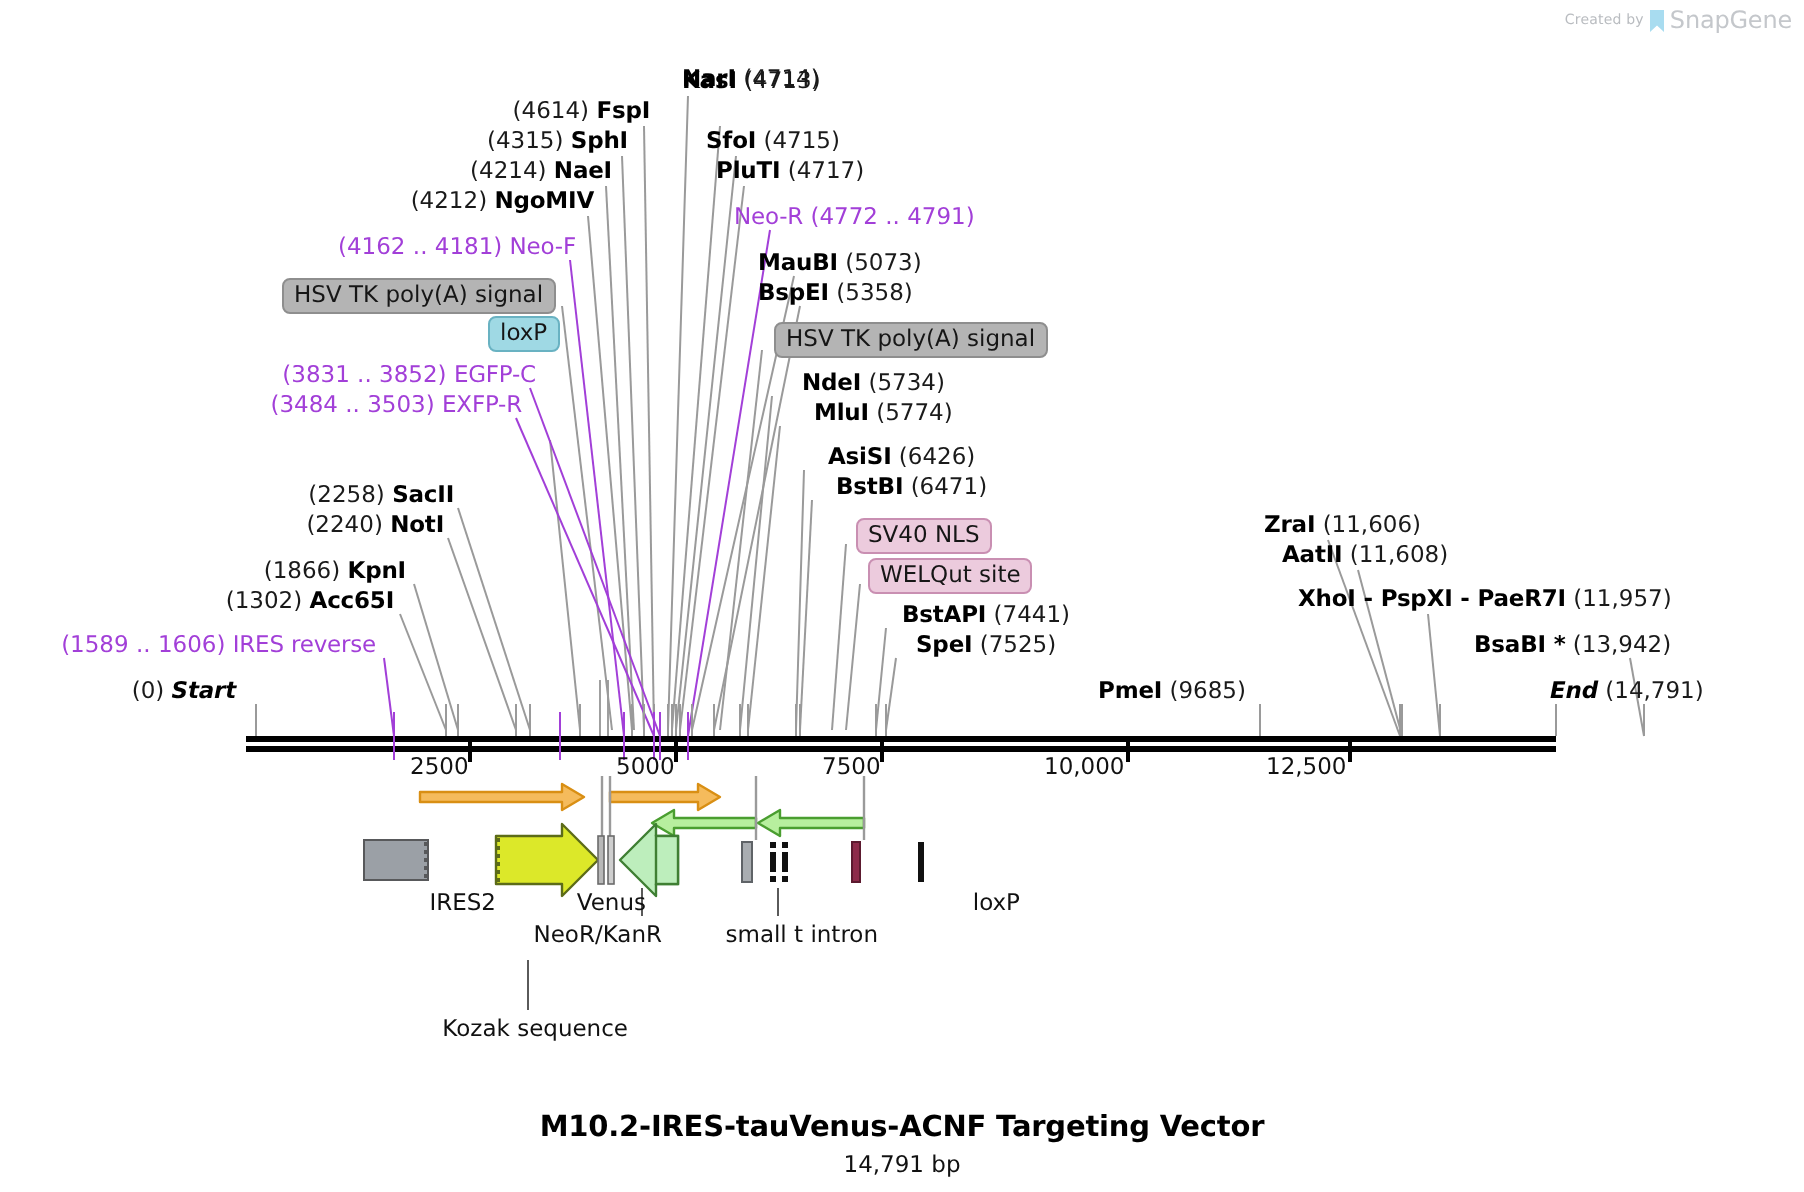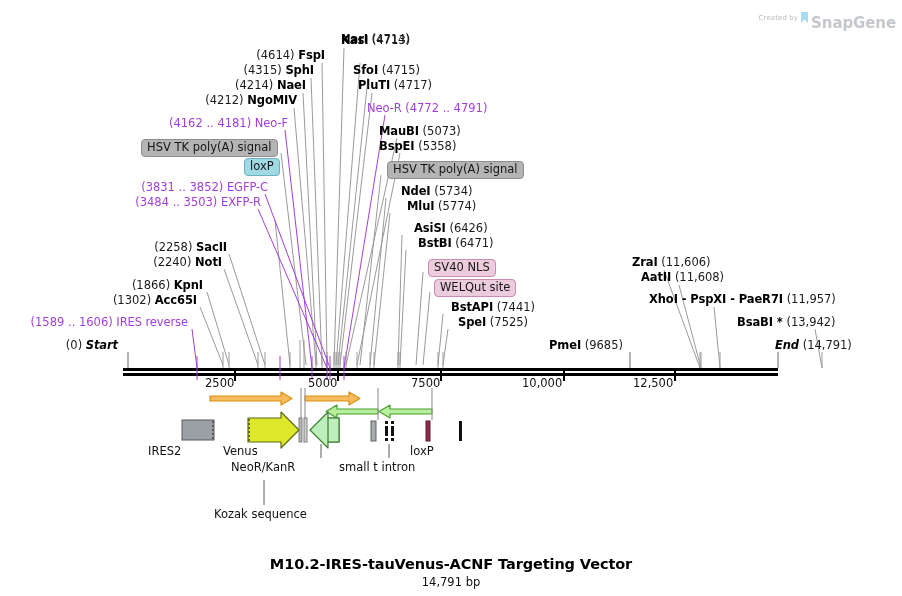--- a/index.html
+++ b/index.html
@@ -32,25 +32,24 @@
     color: #b9bcc0;
     letter-spacing: .1px;
   }
   #watermark .wm-mark {
     width: 7px;
     height: 11px;
     position: relative;
   }
   #watermark .wm-mark svg { display:block; }
   #watermark .wm-name {
-    font-size: 15px;
+    font-size: 12px;
     color: #c4c7cb;
-    font-weight: 700;
+    font-weight: 400;
     letter-spacing: -.1px;
-    margin-top: 11px;
   }
 
   
   #leaders {
     position: absolute;
     left: 0; top: 0;
     width: 902px; height: 596px;
     pointer-events: none;
   }
 
@@ -111,21 +110,21 @@
     color: #111;
     white-space: nowrap;
   }
 
   
   .feat-label {
     position: absolute;
     font-size: 11.5px;
     color: #111;
     white-space: nowrap;
-    text-align: left;
+    text-align: right;
   }
 </style>
 </head>
 <body>
 
 <div id="canvas">
 
   <div id="watermark">
     <span class="wm-created">Created by</span>
     <span class="wm-mark">

